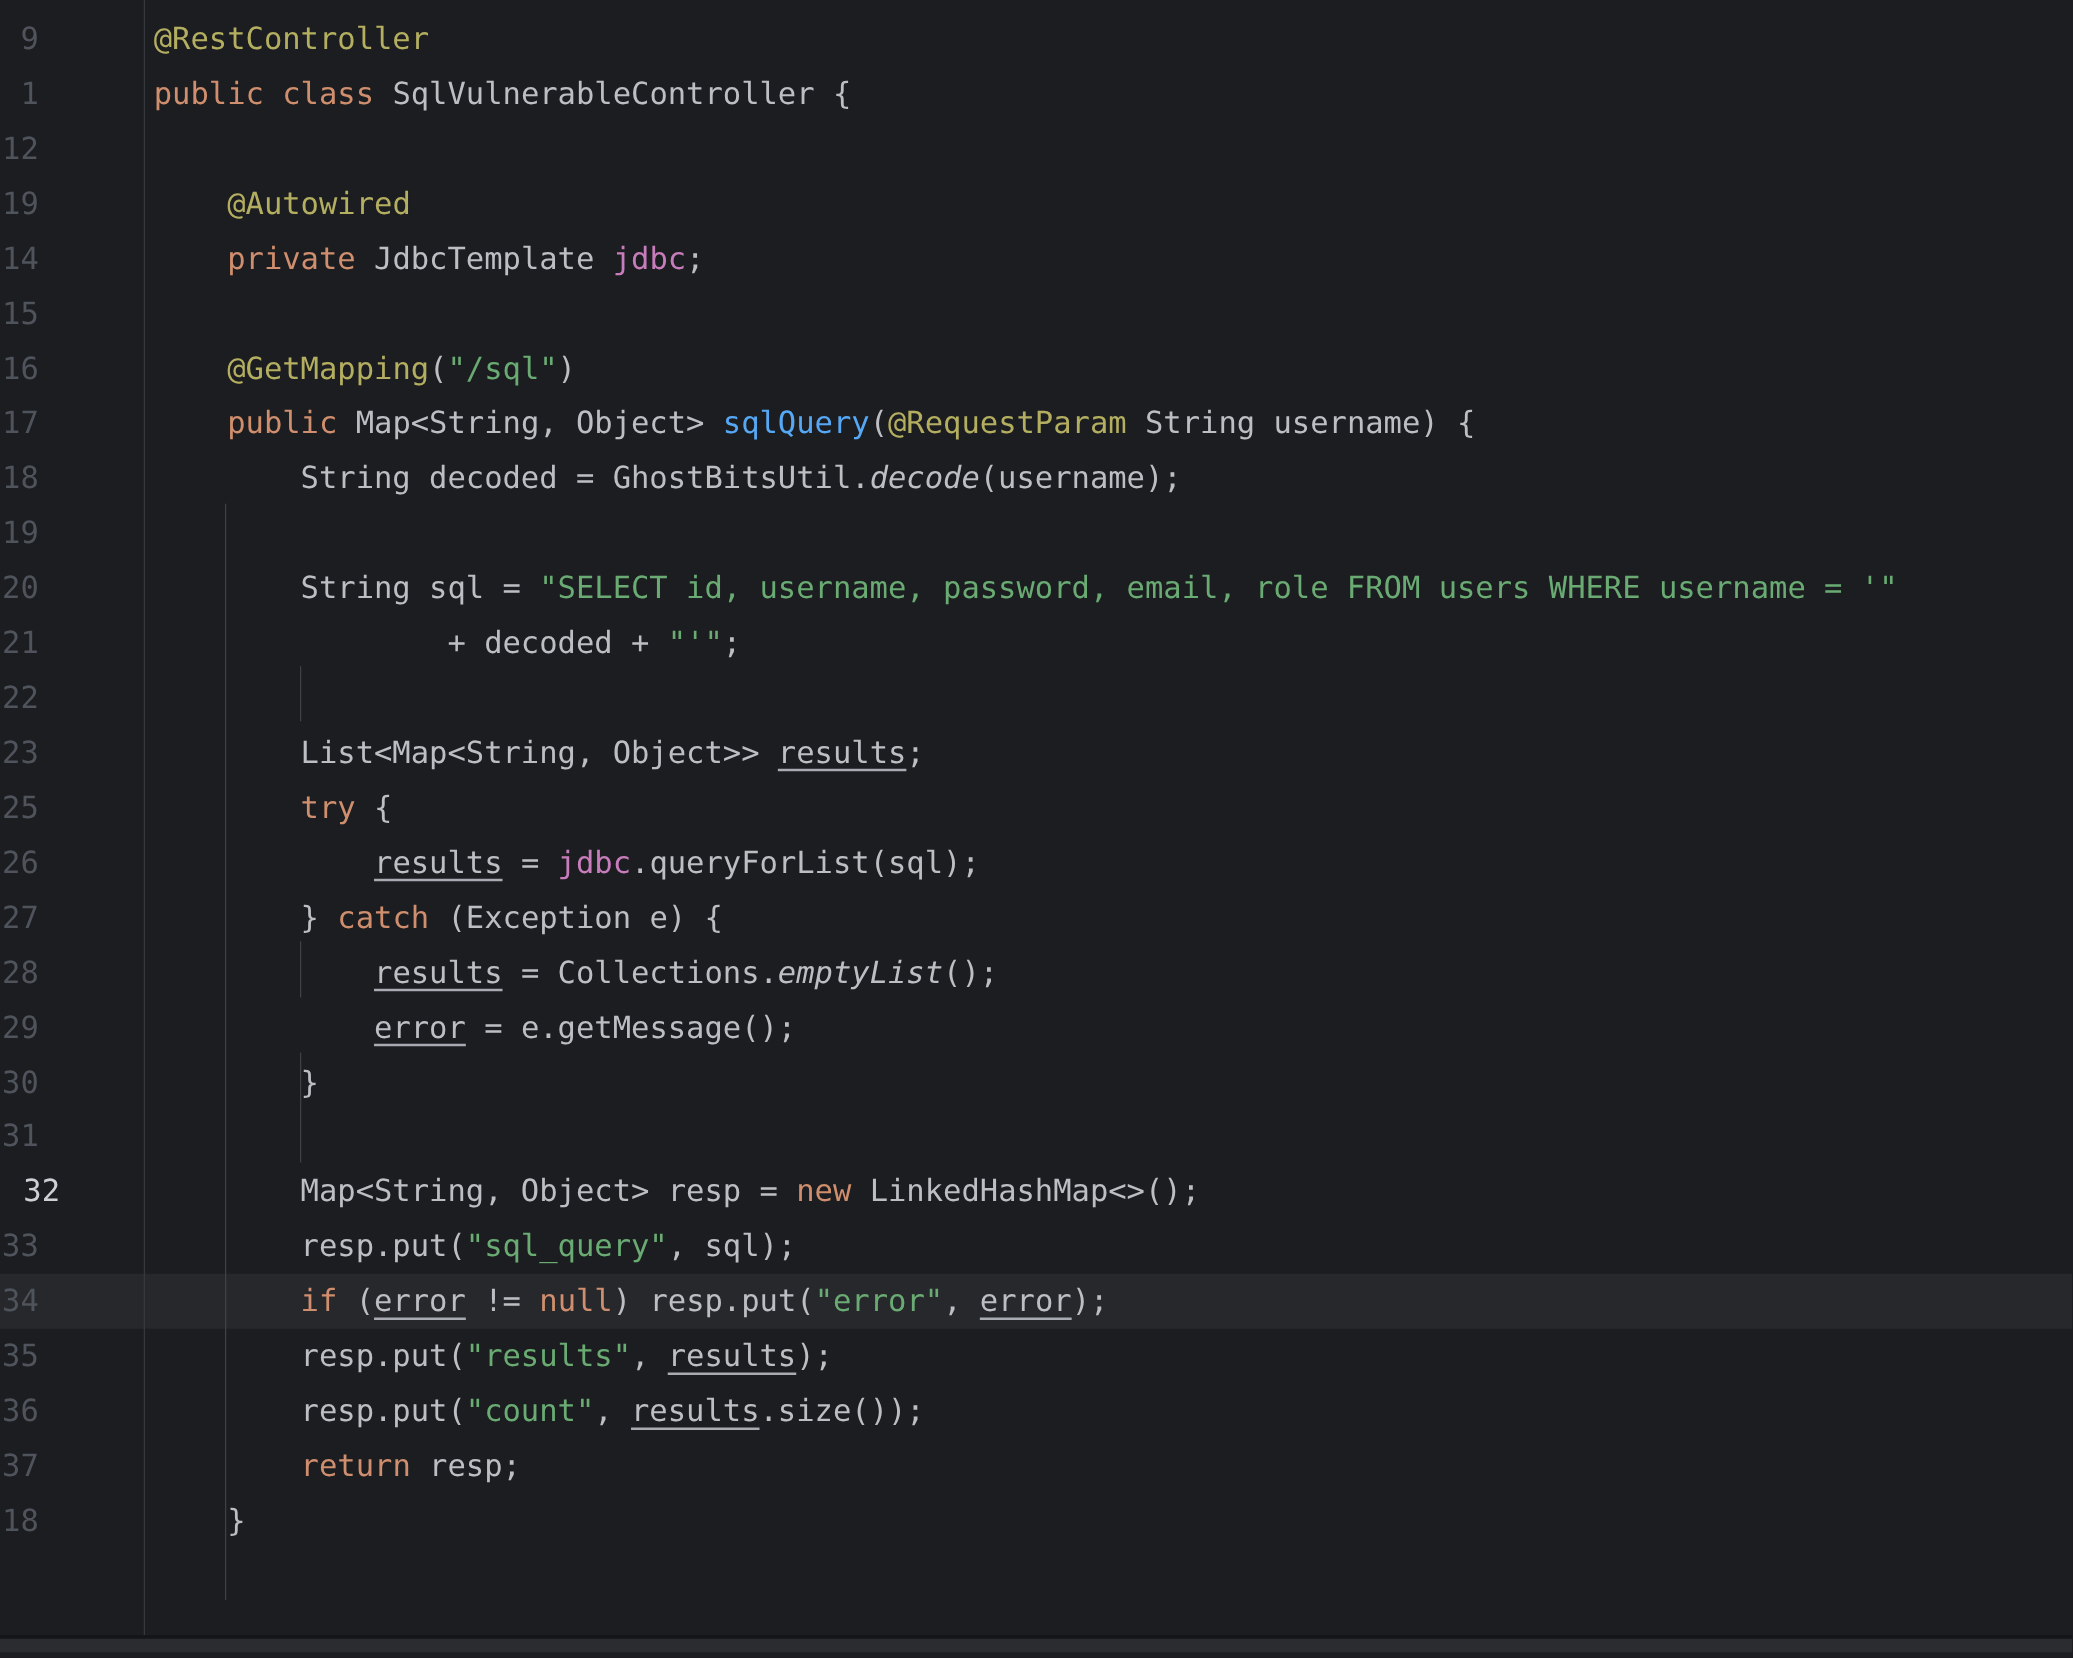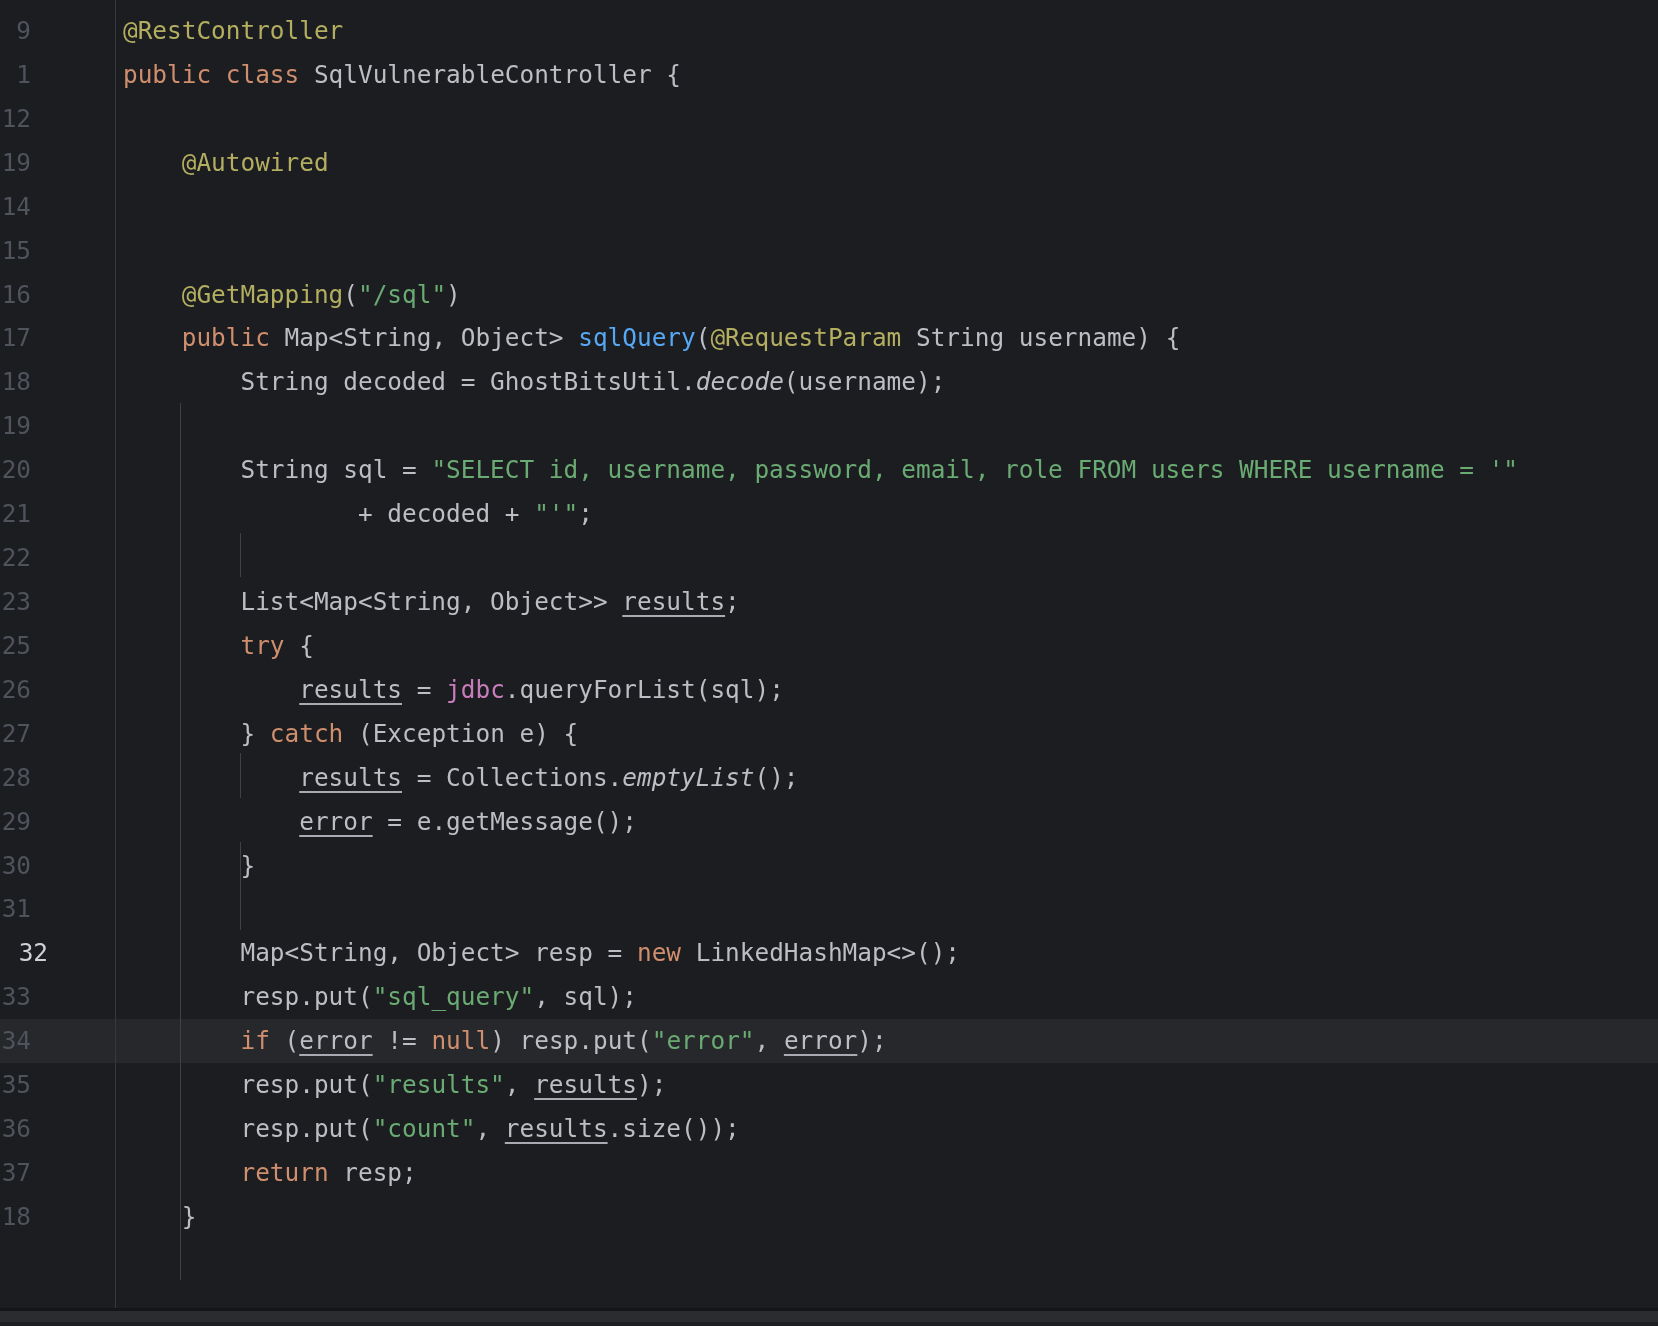--- a/index.html
+++ b/index.html
@@ -128,21 +128,21 @@
   <div class="gutter-separator"></div>
   <div class="indent-guide" id="guide-method"></div>
   <div class="indent-guide" id="guide-continuation"></div>
   <div class="indent-guide" id="guide-try-block"></div>
   <div class="indent-guide" id="guide-catch-block"></div>
   <div id="code-lines">
       <div class="code-line"><span class="line-number">9</span><span class="line-content"><span class="tok-annotation">@RestController</span></span></div>
       <div class="code-line"><span class="line-number">1</span><span class="line-content"><span class="tok-keyword">public</span><span class="tok-plain"> </span><span class="tok-keyword">class</span><span class="tok-plain"> SqlVulnerableController {</span></span></div>
       <div class="code-line"><span class="line-number">12</span><span class="line-content"></span></div>
       <div class="code-line"><span class="line-number">19</span><span class="line-content"><span class="tok-plain">    </span><span class="tok-annotation">@Autowired</span></span></div>
-      <div class="code-line"><span class="line-number">14</span></div>
+      <div class="code-line"><span class="line-number">14</span><span class="line-content"><span class="tok-plain">    </span><span class="tok-keyword">private</span><span class="tok-plain"> JdbcTemplate </span><span class="tok-field">jdbc</span><span class="tok-plain">;</span></span></div>
       <div class="code-line"><span class="line-number">15</span><span class="line-content"></span></div>
       <div class="code-line"><span class="line-number">16</span><span class="line-content"><span class="tok-plain">    </span><span class="tok-annotation">@GetMapping</span><span class="tok-plain">(</span><span class="tok-string">"/sql"</span><span class="tok-plain">)</span></span></div>
       <div class="code-line"><span class="line-number">17</span><span class="line-content"><span class="tok-plain">    </span><span class="tok-keyword">public</span><span class="tok-plain"> Map&lt;String, Object&gt; </span><span class="tok-method">sqlQuery</span><span class="tok-plain">(</span><span class="tok-annotation">@RequestParam</span><span class="tok-plain"> String username) {</span></span></div>
       <div class="code-line"><span class="line-number">18</span><span class="line-content"><span class="tok-plain">        String decoded = GhostBitsUtil.</span><span class="tok-staticcall">decode</span><span class="tok-plain">(username);</span></span></div>
       <div class="code-line"><span class="line-number">19</span><span class="line-content"></span></div>
       <div class="code-line"><span class="line-number">20</span><span class="line-content"><span class="tok-plain">        String sql = </span><span class="tok-string">"SELECT id, username, password, email, role FROM users WHERE username = '"</span></span></div>
       <div class="code-line"><span class="line-number">21</span><span class="line-content"><span class="tok-plain">                + decoded + </span><span class="tok-string">"'"</span><span class="tok-plain">;</span></span></div>
       <div class="code-line"><span class="line-number">22</span><span class="line-content"></span></div>
       <div class="code-line"><span class="line-number">23</span><span class="line-content"><span class="tok-plain">        List&lt;Map&lt;String, Object&gt;&gt; </span><span class="tok-varwrite">results</span><span class="tok-plain">;</span></span></div>
       <div class="code-line"><span class="line-number">25</span><span class="line-content"><span class="tok-plain">        </span><span class="tok-keyword">try</span><span class="tok-plain"> {</span></span></div>

